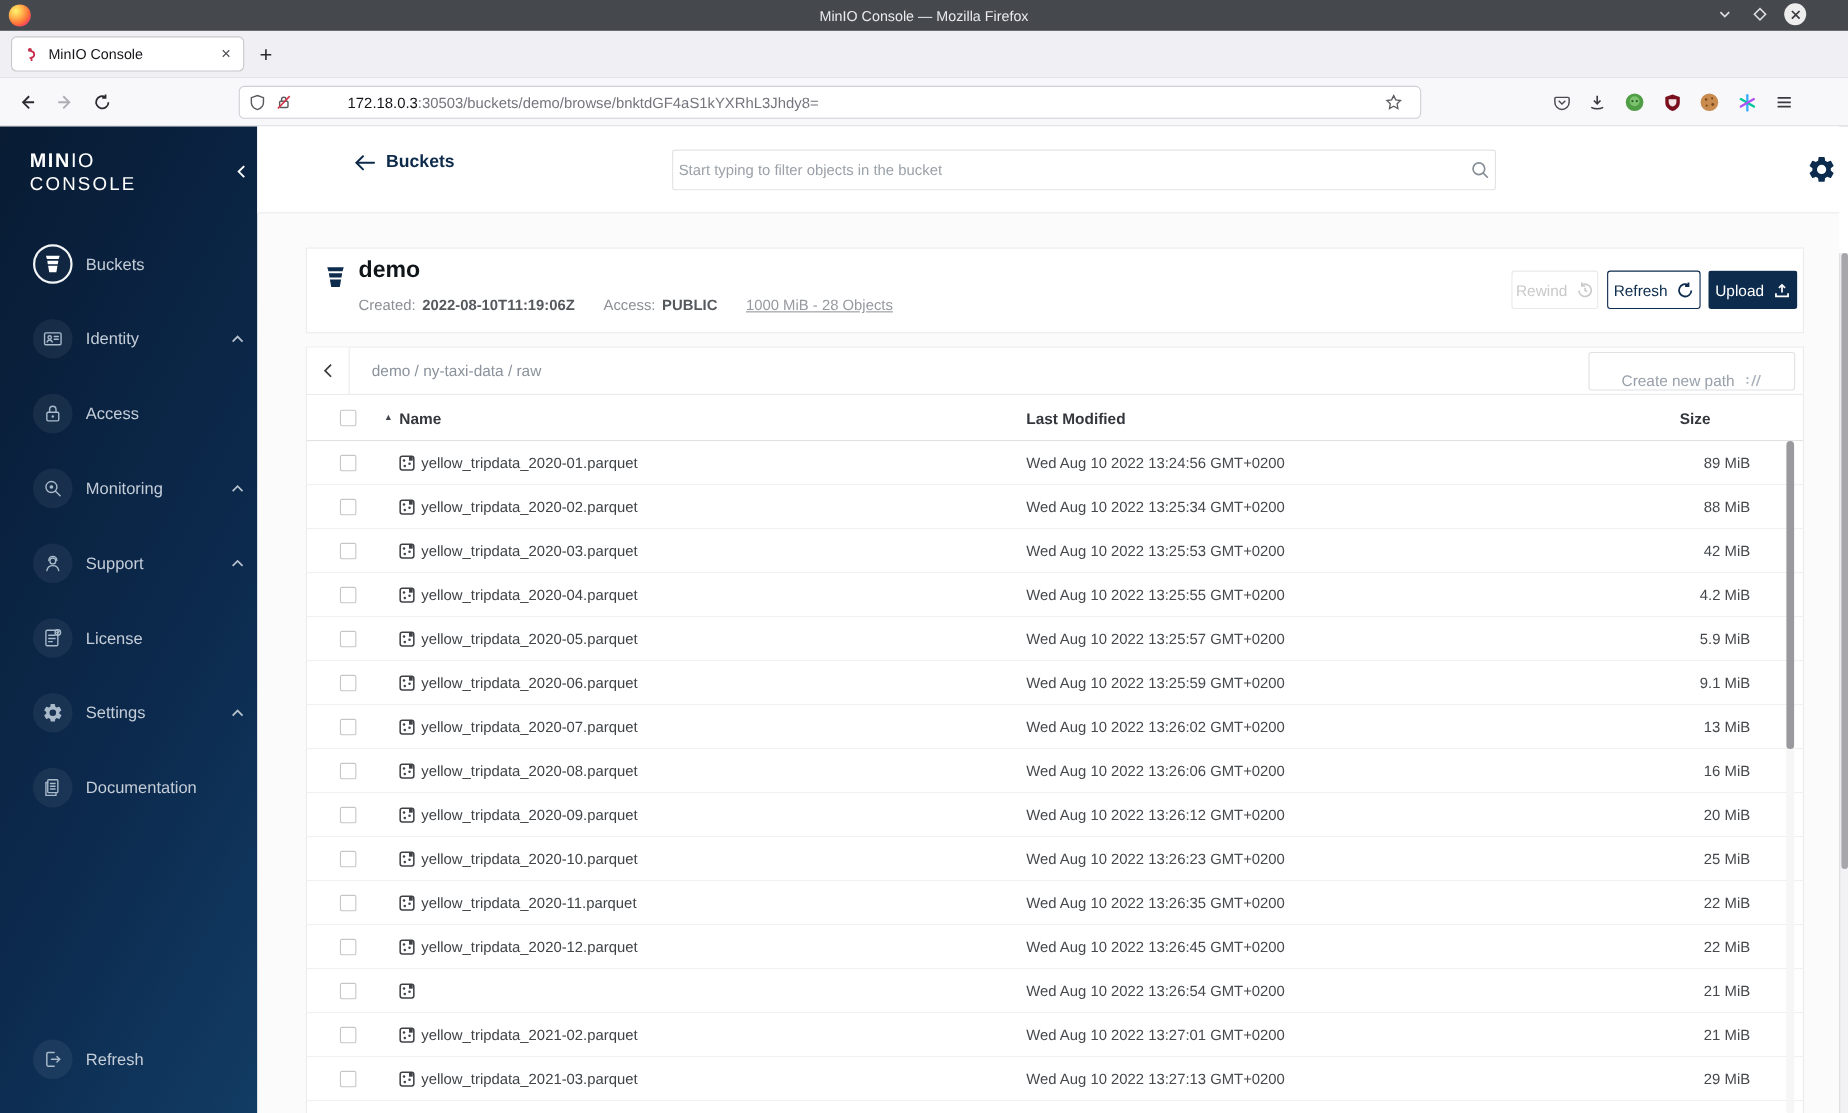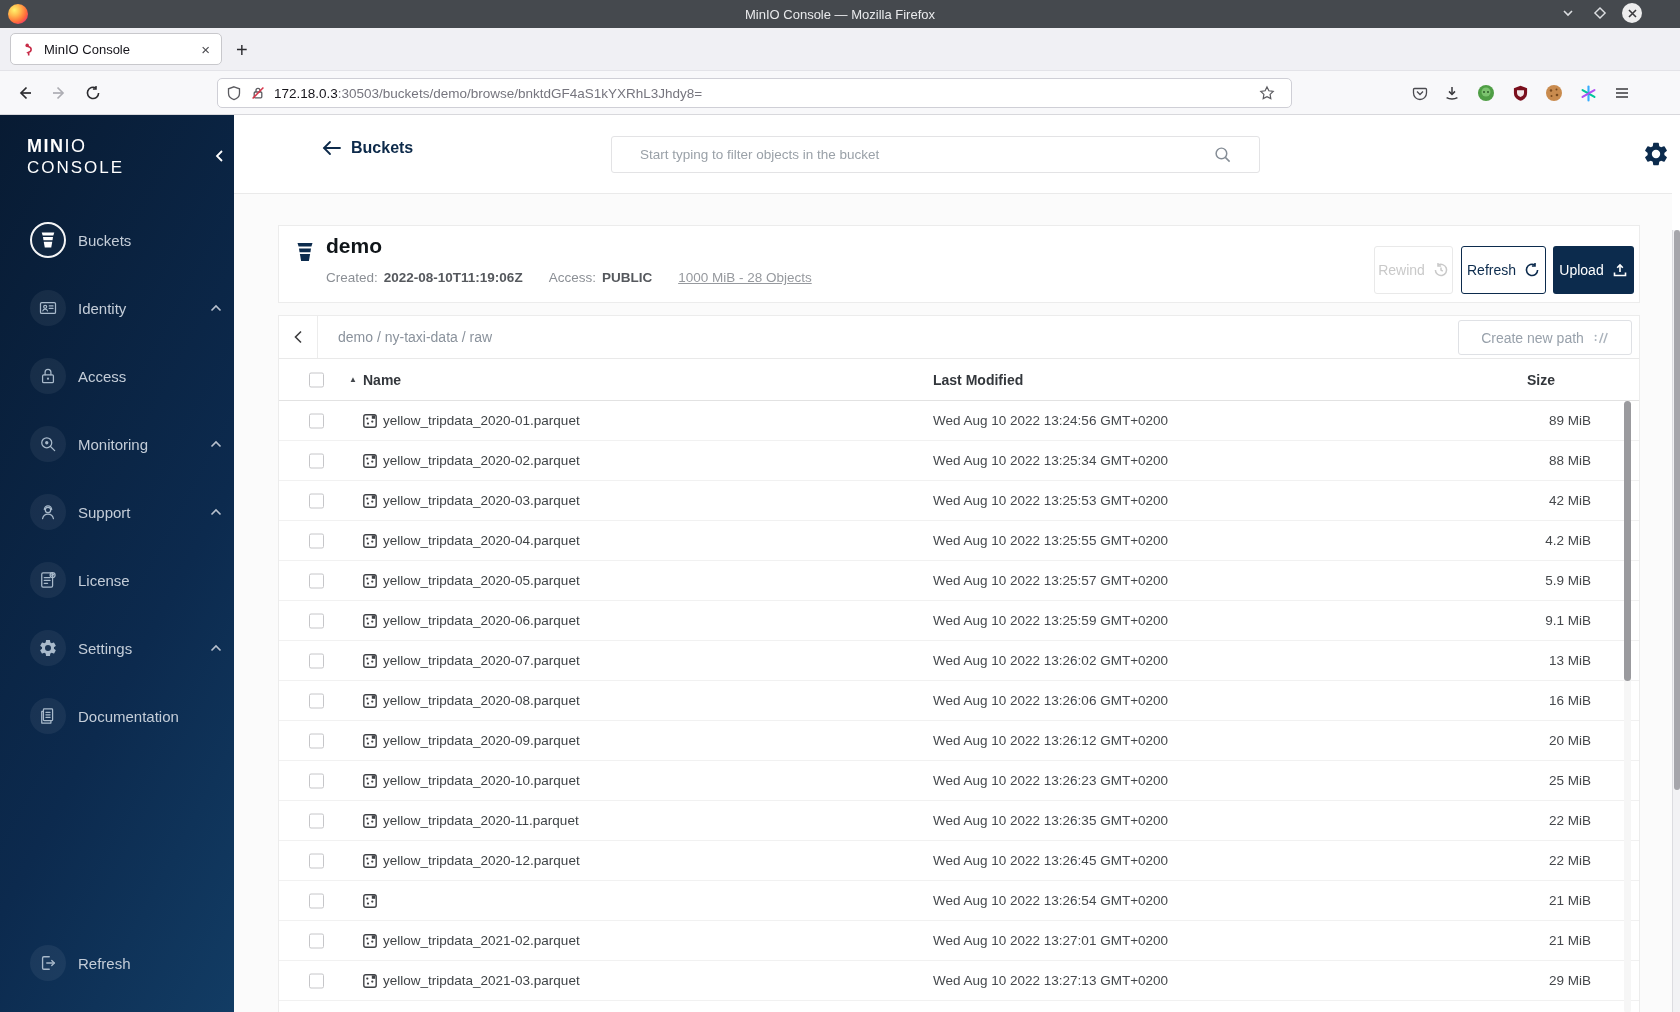--- a/index.html
+++ b/index.html
@@ -26,21 +26,21 @@
   .tab .favicon{width:15px;height:15px;margin-right:8px;flex:none;}
   .tab .tlabel{flex:1;white-space:nowrap;overflow:hidden;}
   .tabclose{color:#4b4b50;font-size:15px;padding:0 3px;cursor:pointer;}
   .newtab{margin:0 0 10px 14px;font-size:20px;color:#2b2b2f;line-height:20px;cursor:pointer;}
 
   .navbar{position:relative;height:44px;background:#f8f8fa;border-bottom:1px solid #d8d8dc;}
   .navbtn{position:absolute;top:50%;transform:translateY(-50%);width:26px;height:26px;display:flex;align-items:center;justify-content:center;cursor:pointer;}
   .urlbar{position:absolute;left:217px;top:7px;width:1075px;height:30px;background:#fff;border:1px solid #cfcfd6;border-radius:5px;
     display:flex;align-items:center;padding:0 8px;cursor:text;}
   .urlbar .sep-icon{flex:none;margin-right:8px;display:flex;}
-  .urltext{flex:1;font-size:13.5px;white-space:nowrap;overflow:hidden;}
+  .urltext{flex:1;font-size:13.5px;white-space:nowrap;overflow:hidden;margin-left:42px;}
   .urltext .host{color:#15141a;}
   .urltext .upath{color:#76757e;}
   .toolicons{position:absolute;right:0;top:0;height:44px;}
   .ticon{position:absolute;top:50%;transform:translateY(-50%);width:22px;height:22px;display:flex;align-items:center;justify-content:center;cursor:pointer;}
 
   
   .app{position:relative;display:flex;height:897px;}
 
   .sidebar{position:relative;flex:none;width:234px;height:100%;
     background:linear-gradient(118deg,var(--sidebar-top) 0%,var(--sidebar-mid) 60%,var(--sidebar-bot) 100%);}
@@ -53,48 +53,48 @@
   .snav-circle{position:absolute;left:30px;width:36px;height:36px;border-radius:50%;background:rgba(255,255,255,0.06);
     display:flex;align-items:center;justify-content:center;color:#A9BACB;}
   .snav-item.active .snav-circle{border:2px solid #f4f5f6;color:#fff;background:rgba(255,255,255,0.03);}
   .snav-label{position:absolute;left:78px;font-size:15px;color:#C4CDD8;}
   .snav-chevron{position:absolute;left:210px;color:#b8c1ce;display:flex;}
 
   .main{position:relative;flex:none;width:1438px;display:flex;flex-direction:column;background:var(--content-bg);}
   .topbar{position:relative;flex:none;height:79px;background:#fff;border-bottom:1px solid var(--border);}
   .backlink{position:absolute;left:88px;top:24px;display:flex;align-items:center;gap:10px;cursor:pointer;color:#0D2A4A;}
   .backlink .blabel{font-size:16px;font-weight:700;}
-  .searchbox{position:absolute;left:377px;top:21px;width:649px;height:37px;border:1px solid #e3e3e5;border-radius:3px;background:#fff;
-    display:flex;align-items:center;padding:0 28px;}
+  .searchbox{position:absolute;left:377px;top:21px;width:749px;height:37px;border:1px solid #e3e3e5;border-radius:3px;background:#fff;
+    display:flex;align-items:center;padding:0 5px;}
   .searchbox input{flex:1;border:none;outline:none;font-size:13.5px;color:#33373c;background:transparent;}
   .searchbox input::placeholder{color:#9aa1a8;}
   .gearbtn{position:absolute;left:1408px;top:25px;width:28px;height:28px;color:var(--accent);cursor:pointer;}
 
   .content{position:relative;flex:1;overflow:hidden;}
   .card{position:absolute;left:44px;width:1362px;background:#fff;border:1px solid #ececec;}
   .bucket-card{top:31px;height:78px;}
   .bucket-icon{position:absolute;left:14px;top:14px;color:var(--accent);}
   .bucket-title{position:absolute;left:47px;top:8px;font-size:21px;font-weight:700;color:#101519;}
   .bucket-meta{position:absolute;left:47px;top:44px;display:flex;align-items:center;font-size:13.5px;white-space:nowrap;}
   .meta-label{color:var(--text-gray);margin-right:6px;}
   .meta-value{color:#55585D;font-weight:700;margin-right:26px;}
   .meta-summary{color:#96999E;text-decoration:underline;}
-  .btn{position:absolute;top:20px;height:48px;border-radius:3px;display:flex;align-items:center;justify-content:center;gap:8px;
+  .btn{position:absolute;top:20px;height:35px;border-radius:3px;display:flex;align-items:center;justify-content:center;gap:8px;
     font-size:14px;cursor:pointer;border:1px solid transparent;background:#fff;}
   .btn-rewind{left:1095px;width:79px;border-color:#e9e9e9;color:var(--disabled);cursor:default;}
   .btn-refresh{left:1182px;width:85px;border-color:var(--accent);color:var(--accent);}
   .btn-upload{left:1274px;width:81px;background:var(--accent);color:#fff;}
 
   .browse-card{top:121px;height:720px;}
   .pathbar{position:relative;height:43px;border-bottom:1px solid #e9e9e9;}
   .pathback{position:absolute;left:0;top:0;width:39px;height:42px;border:none;border-right:1px solid #ececec;background:#fff;
     display:flex;align-items:center;justify-content:center;color:#3c3c3e;cursor:pointer;}
   .crumbs{position:absolute;left:59px;top:0;height:42px;display:flex;align-items:center;font-size:14px;color:#8A929C;}
-  .createpath{position:absolute;right:7px;top:4px;width:174px;height:35px;border:1px solid #dfe1e5;border-radius:3px;background:#fff;
-    display:flex;align-items:center;justify-content:center;gap:9px;font-size:14px;color:#98A1AB;cursor:pointer;}
+  .createpath{position:absolute;right:7px;top:4px;width:188px;height:35px;border:1px solid #dfe1e5;border-radius:3px;background:#fff;
+    display:flex;align-items:flex-end;justify-content:center;gap:9px;font-size:14px;color:#98A1AB;cursor:pointer;}
   .createpath .cp-icon{color:#aab2bb;display:flex;}
 
   .thead{position:relative;height:42px;border-bottom:1px solid #e2e2e2;font-weight:700;color:#33373C;font-size:14px;}
   .thead .hname{position:absolute;left:84px;top:0;line-height:42px;}
   .thead .sort{position:absolute;left:70px;top:0;line-height:42px;font-size:8px;color:#43474C;}
   .thead .hmod{position:absolute;left:654px;top:0;line-height:42px;}
   .thead .hsize{position:absolute;left:1248px;top:0;line-height:42px;}
   .checkbox{position:absolute;left:30px;top:50%;transform:translateY(-50%);width:15px;height:15px;border:1px solid #c6c6c9;border-radius:2px;background:#fff;cursor:pointer;}
 
   .trow{position:relative;height:40px;border-bottom:1px solid var(--row-border);font-size:13.5px;color:#45484C;cursor:pointer;}

